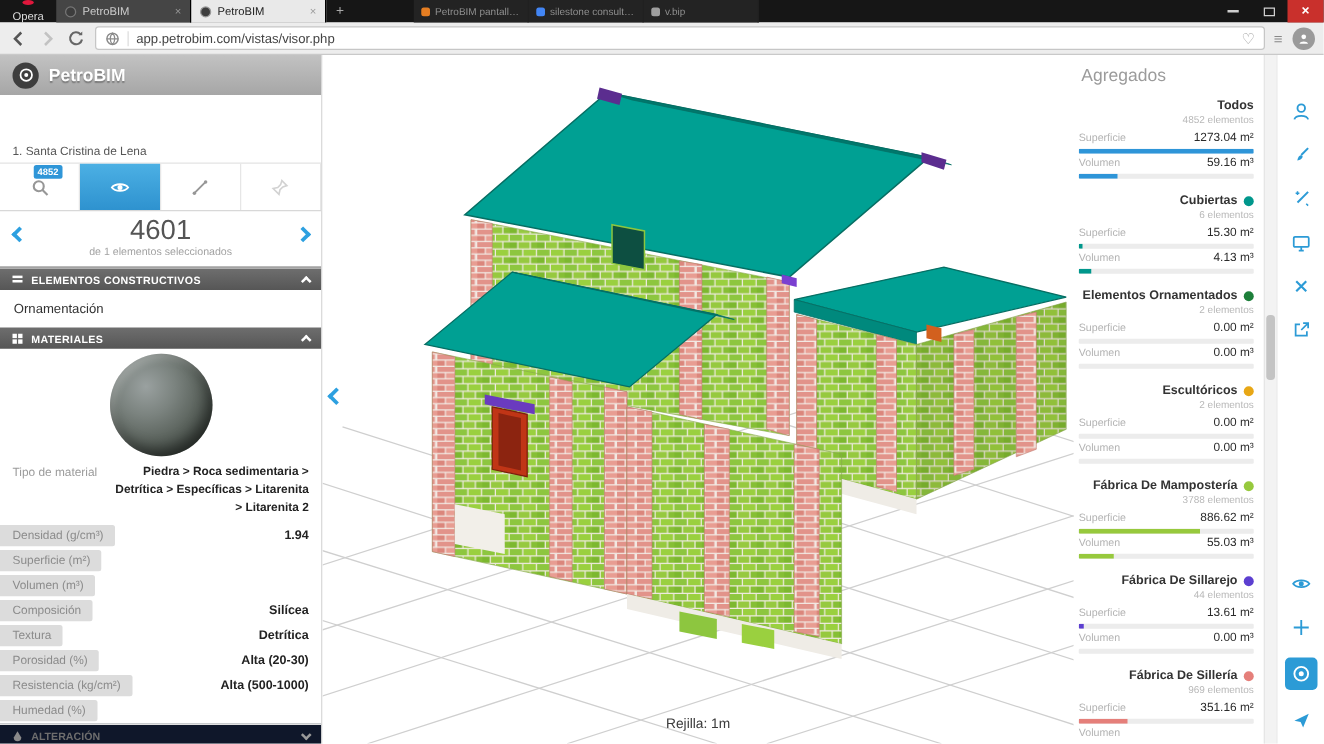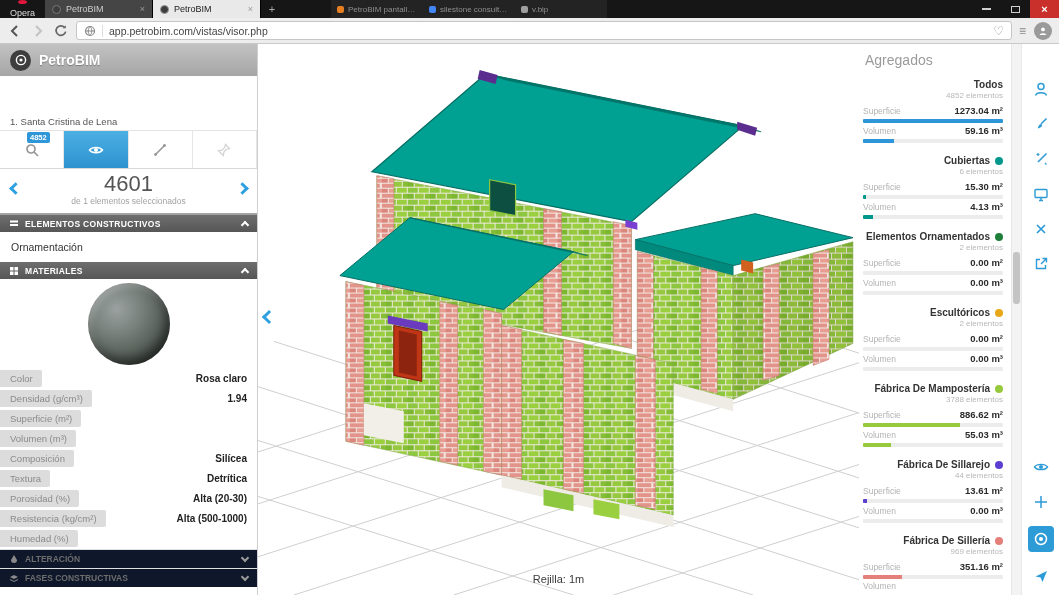--- a/index.html
+++ b/index.html
@@ -82,21 +82,21 @@
   .collapse-btn { position:absolute; left:6px; top:268px; color:#2da0e0; cursor:pointer; }
 
   
   .rpanel { width:152px; flex:none; background:#fff; padding:6px 8px 0 4px; overflow:hidden; }
   .rp-title { font-size:14px; color:#9b9b9b; margin:2px 0 10px 2px; font-weight:normal; }
   .grp { margin-bottom:11px; }
   .g-name { display:flex; justify-content:flex-end; align-items:center; gap:5px; font-size:10px; font-weight:bold; color:#333; height:13px; }
   .g-dot { width:8px; height:8px; border-radius:50%; flex:none; }
   .g-count { text-align:right; font-size:8px; color:#b8b8b8; height:10px; margin-bottom:4px; }
   .g-row { display:flex; justify-content:space-between; align-items:baseline; height:12px; margin-top:2px; font-size:8.5px; color:#b3b3b3; }
-  .g-row .val { font-size:9.5px; font-weight:bold; color:#2b2b2b; }
+  .g-row .val { font-size:9.5px; font-weight:normal; color:#2b2b2b; }
   .g-bar { height:4px; background:#ececec; margin-top:2px; border-radius:1px; overflow:hidden; }
   .g-fill { height:100%; }
 
   
   .scrollbar { width:10px; flex:none; background:#f3f3f3; border-left:1px solid #e6e6e6; position:relative; }
   .scroll-thumb { position:absolute; left:1px; width:7px; top:208px; height:52px; background:#c4c4c4; border-radius:3px; }
 
   
   .rtools { width:38px; flex:none; background:#fff; border-left:1px solid #e8e8e8; display:flex; flex-direction:column; align-items:center; padding:34px 0 8px 0; gap:13px; color:#2c9bd6; }
   .rt-btn { width:22px; height:22px; display:flex; align-items:center; justify-content:center; cursor:pointer; }
@@ -246,25 +246,25 @@
           <rect x="5.5" y="5.5" width="3.5" height="3.5" fill="#fff"></rect>
         </svg>
       <span>MATERIALES</span>
       <span class="chev-wrap"><span class="chv sm up"></span></span>
     </div>
 
     <div class="mat-img-wrap">
       <div class="mat-img"></div>
     </div>
 
-
-    <div class="kv">
-        <span class="k">Color</span>
-        <span class="v">Rosa claro</span>
-      </div>
+    <div class="tipo-row">
+      <div class="tipo-k">Tipo de material</div>
+      <div class="tipo-v">Piedra &gt; Roca sedimentaria &gt; Detrítica &gt; Específicas &gt; Litarenita &gt; Litarenita 2</div>
+    </div>
+
     <div class="kv">
         <span class="k">Densidad (g/cm³)</span>
         <span class="v">1.94</span>
       </div>
     <div class="kv">
         <span class="k">Superficie (m²)</span>
         <span class="v"></span>
       </div>
     <div class="kv">
         <span class="k">Volumen (m³)</span>

